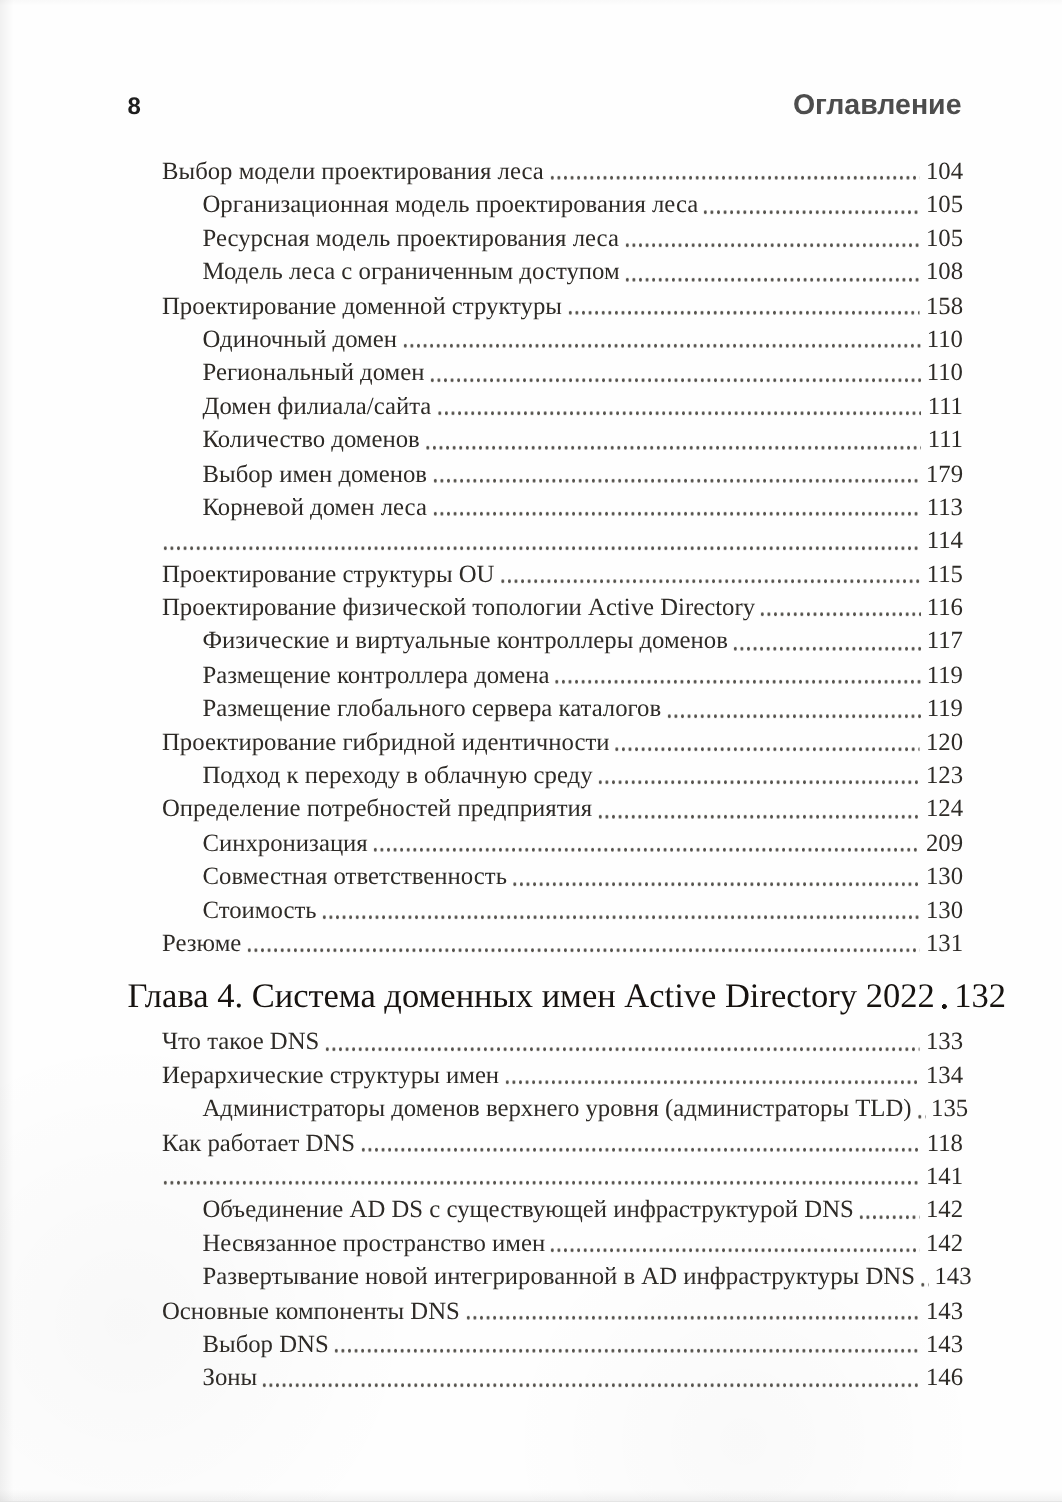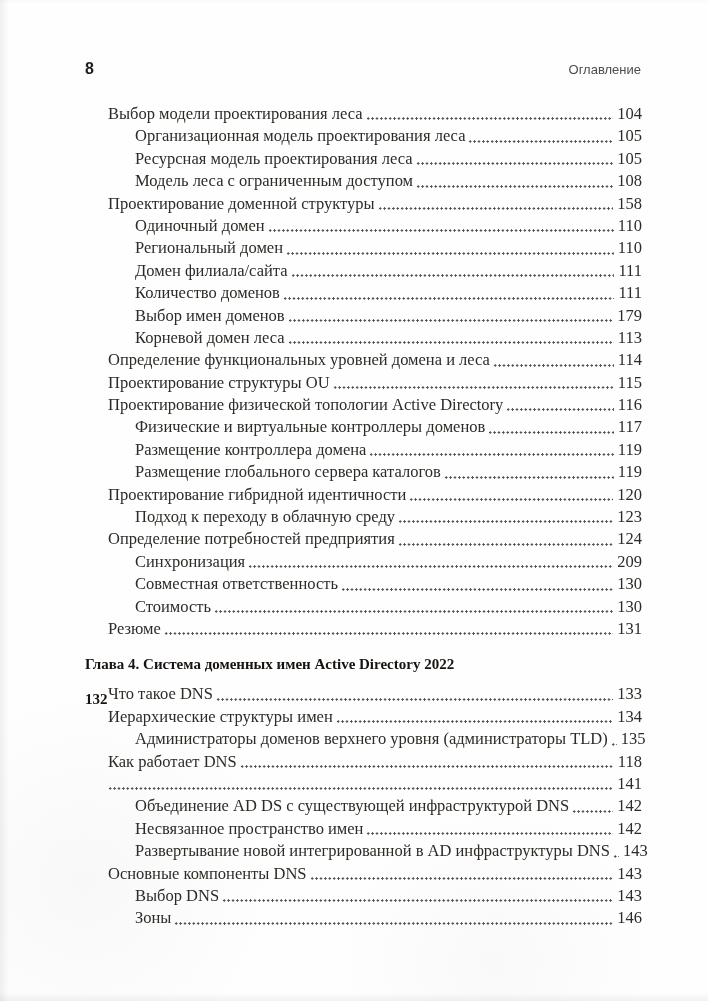--- a/index.html
+++ b/index.html
@@ -29,22 +29,22 @@
     align-items: baseline;
     font-family: "Liberation Sans", "DejaVu Sans", sans-serif;
   }
   .folio {
     font-size: 16px;
     font-weight: 700;
     color: #1e1e1e;
     letter-spacing: 0.3px;
   }
   .head-title {
-    font-size: 13px;
-    font-weight: 400;
+    font-size: 19px;
+    font-weight: 700;
     color: #4d4d4d;
   }
 
   .toc {
     position: absolute;
     top: 103px;
     left: 85px;
     right: 66px;
     color: #2e2b27;
     font-size: 16.5px;
@@ -77,24 +77,23 @@
 
   .lvl-1 { padding-left: 23px; text-align: right; }
   .lvl-2 { padding-left: 50px; align-items: flex-end; }
 
   .entry.chapter {
     padding-left: 0;
     height: 30px;
     line-height: 30px;
     margin-top: 9px;
     margin-bottom: 4px;
-    font-weight: 700;
-    font-size: 15px;
+    font-weight: 400;
+    font-size: 23px;
     color: #171310;
-    flex-direction: column;
   }
   .entry.chapter .dots {
     height: 6px;
     margin-bottom: 5px;
     background-image: radial-gradient(circle, #171310 1.45px, rgba(0,0,0,0) 1.7px);
     background-size: 7.2px 6px;
   }
 </style>
 </head>
 <body>
@@ -156,21 +155,20 @@
       <span class="label">Выбор имен доменов</span>
       <span class="dots"></span>
       <span class="page">179</span>
     </div>
       <div class="entry lvl-2">
       <span class="label">Корневой домен леса</span>
       <span class="dots"></span>
       <span class="page">113</span>
     </div>
       <div class="entry lvl-1">
-      <span class="label">Определение функциональных уровней домена и леса</span>
       <span class="dots"></span>
       <span class="page">114</span>
     </div>
       <div class="entry lvl-1">
       <span class="label">Проектирование структуры OU</span>
       <span class="dots"></span>
       <span class="page">115</span>
     </div>
       <div class="entry lvl-1">
       <span class="label">Проектирование физической топологии Active Directory</span>

